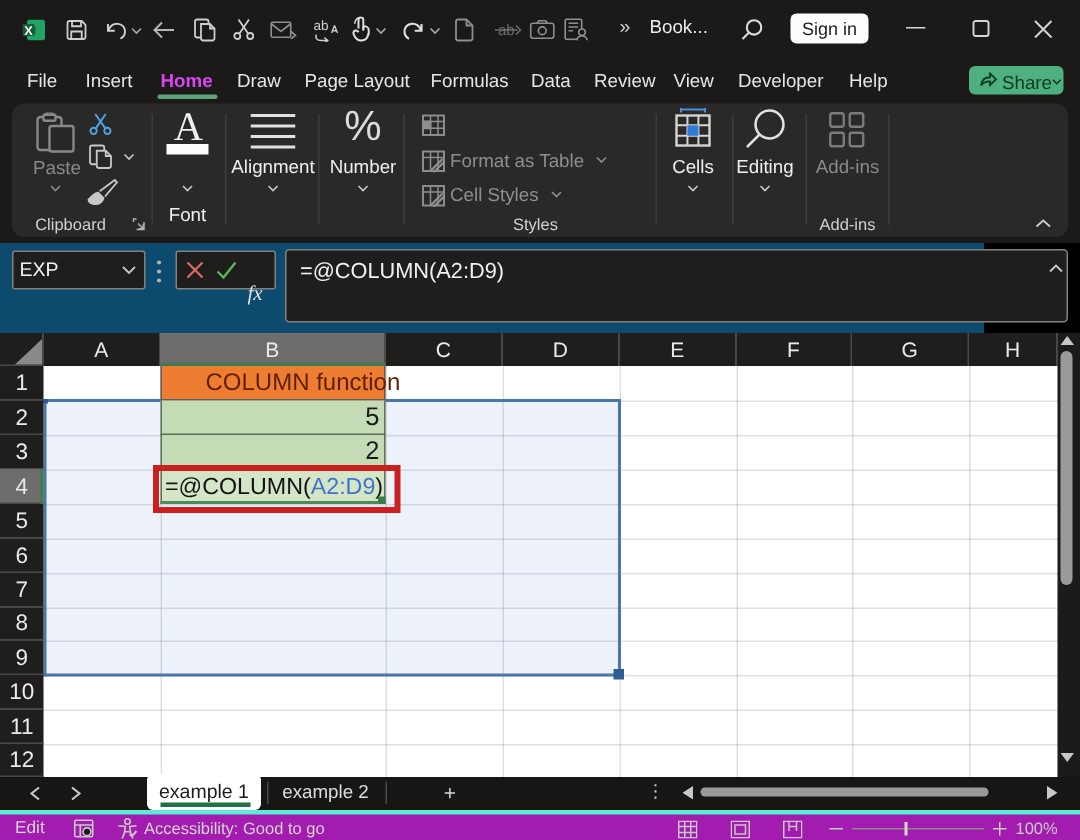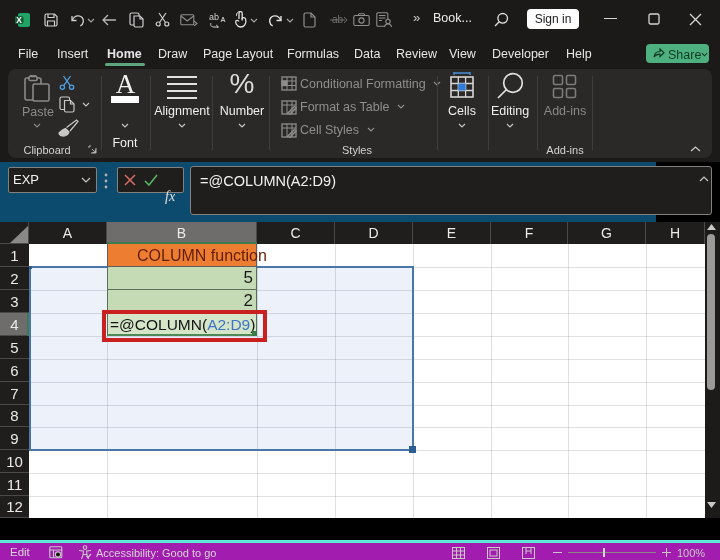--- a/index.html
+++ b/index.html
@@ -139,21 +139,21 @@
     <svg class="abs" style="left:648px;top:13px" width="12" height="12" viewBox="0 0 12 12" fill="none" stroke="#d6d5d4" stroke-width="1.3">
         <rect x="1" y="1" width="10" height="10" rx="1.5"></rect>
       </svg>
     <svg class="abs" style="left:689px;top:13px" width="13" height="13" viewBox="0 0 13 13" fill="none" stroke="#d6d5d4" stroke-width="1.3">
         <path d="M1 1 L12 12 M12 1 L1 12"></path>
       </svg>
   </div>
   <div class="abs" id="menubar">
     <div class="menuitem" style="left:18px">File</div>
     <div class="menuitem" style="left:57px">Insert</div>
-    <div class="menuitem" style="left:107px;color:#e5e5e5;font-weight:bold;">Home</div>
+    <div class="menuitem" style="left:107px;color:#d946ef;font-weight:bold;">Home</div>
     <div class="abs" style="left:105px;top:25px;width:40px;height:3px;border-radius:2px;background:#5fa57c;"></div>
     <div class="menuitem" style="left:158px">Draw</div>
     <div class="menuitem" style="left:203px">Page Layout</div>
     <div class="menuitem" style="left:287px">Formulas</div>
     <div class="menuitem" style="left:354px">Data</div>
     <div class="menuitem" style="left:396px">Review</div>
     <div class="menuitem" style="left:449px">View</div>
     <div class="menuitem" style="left:492px">Developer</div>
     <div class="menuitem" style="left:566px">Help</div>
 
@@ -228,23 +228,20 @@
     <svg class="gchev" style="left:238px;top:57px" width="8" height="5" viewBox="0 0 8 5" fill="none" stroke="#c9c8c7" stroke-width="1.1">
         <path d="M1 1 L4 4 L7 1"></path>
       </svg>
     <div class="gsep" style="left:269px"></div>
 
     <svg class="abs" style="left:281px;top:10px" width="16" height="15" viewBox="0 0 16 15" fill="none" stroke="#8f8e8d" stroke-width="1.3">
       <rect x="1" y="1" width="14" height="13"></rect>
       <path d="M1 5 L15 5 M1 9.5 L15 9.5 M6 1 L6 14 M11 1 L11 14" stroke-width="1"></path>
       <rect x="1" y="5" width="5" height="4.5" fill="#8f8e8d"></rect>
     </svg>
-    <div class="styrow" style="top:11px">Conditional Formatting <svg width="8" height="5" viewBox="0 0 8 5" fill="none" stroke="#8f8e8d" stroke-width="1.1" style="margin:0 0 2px 4px">
-          <path d="M1 1 L4 4 L7 1"></path>
-        </svg></div>
     <svg class="abs" style="left:281px;top:34px" width="16" height="15" viewBox="0 0 16 15" fill="none" stroke="#8f8e8d" stroke-width="1.3">
       <rect x="1" y="1" width="14" height="13"></rect>
       <path d="M1 5 L15 5 M6 1 L6 14 M11 1 L11 14" stroke-width="1"></path>
       <path d="M6 14 L14 6 M8 15 L15.5 7.5" stroke-width="1.6"></path>
     </svg>
     <div class="styrow" style="top:34px">Format as Table <svg width="8" height="5" viewBox="0 0 8 5" fill="none" stroke="#8f8e8d" stroke-width="1.1" style="margin:0 0 2px 4px">
           <path d="M1 1 L4 4 L7 1"></path>
         </svg></div>
     <svg class="abs" style="left:281px;top:57px" width="16" height="15" viewBox="0 0 16 15" fill="none" stroke="#8f8e8d" stroke-width="1.3">
       <rect x="1" y="1" width="14" height="13"></rect>
@@ -396,20 +393,43 @@
     <div class="abs" style="left:705px;top:0;width:15px;height:296px;background:#1c1b1a;"></div>
     <svg class="abs" style="left:707px;top:2px" width="9" height="6" viewBox="0 0 9 6">
         <path d="M4.5 0 L9 6 L0 6 Z" fill="#c9c8c7"></path>
       </svg>
     <div class="abs" style="left:707px;top:12px;width:8px;height:156px;background:#9b9a99;border-radius:4px;"></div>
     <svg class="abs" style="left:707px;top:280px" width="9" height="6" viewBox="0 0 9 6">
         <path d="M4.5 6 L9 0 L0 0 Z" fill="#c9c8c7"></path>
       </svg>
   </div>
 
+  <div class="abs" id="tabbar">
+    <svg class="abs" style="left:19px;top:6px" width="8" height="10" viewBox="0 0 8 10" fill="none" stroke="#c9c8c7" stroke-width="1.4">
+        <path d="M7 1 L2 5 L7 9"></path>
+      </svg>
+    <svg class="abs" style="left:47px;top:6px" width="8" height="10" viewBox="0 0 8 10" fill="none" stroke="#c9c8c7" stroke-width="1.4">
+        <path d="M1 1 L6 5 L1 9"></path>
+      </svg>
+    <div class="abs" style="left:98px;top:-2px;width:76px;height:24px;background:#ffffff;border-radius:4px;"></div>
+    <div class="abs" style="left:98px;top:2px;width:76px;text-align:center;font-size:13px;color:#1c1b1a;">example 1</div>
+    <div class="abs" style="left:107px;top:17px;width:60px;height:2.5px;background:#1e7145;"></div>
+    <div class="abs" style="left:180px;top:3px;width:74px;text-align:center;font-size:12.5px;color:#dededc;">example 2</div>
+    <div class="abs" style="left:257px;top:3px;width:1px;height:15px;background:#4a4948;"></div>
+    <div class="abs" style="left:178px;top:3px;width:1px;height:15px;background:#4a4948;"></div>
+    <div class="abs" style="left:293px;top:2px;width:14px;font-size:14px;color:#d6d5d4;text-align:center;">+</div>
+    <div class="abs" style="left:431px;top:2px;color:#c9c8c7;font-size:12px;">⋮</div>
+    <svg class="abs" style="left:455px;top:6px" width="7" height="9" viewBox="0 0 7 9">
+        <path d="M7 0 L0 4.5 L7 9 Z" fill="#c9c8c7"></path>
+      </svg>
+    <div class="abs" style="left:467px;top:7px;width:192px;height:6px;background:#9b9a99;border-radius:3px;"></div>
+    <svg class="abs" style="left:698px;top:6px" width="7" height="9" viewBox="0 0 7 9">
+        <path d="M0 0 L7 4.5 L0 9 Z" fill="#c9c8c7"></path>
+      </svg>
+  </div>
   <div class="abs" id="statusbar">
     <div class="abs" style="left:10px;top:3px;font-size:11.5px;color:#d6d5d4;">Edit</div>
     <svg class="abs" style="left:49px;top:3px" width="14" height="13" viewBox="0 0 14 13" fill="none" stroke="#c9c8c7" stroke-width="1.1">
       <rect x="0.8" y="0.8" width="12" height="11" rx="1"></rect>
       <path d="M0.8 4 L12.8 4 M4.5 4 L4.5 11.8"></path>
       <circle cx="9" cy="8.5" r="2.6" fill="#1c1b1a"></circle>
     </svg>
     <svg class="abs" style="left:78px;top:2px" width="14" height="15" viewBox="0 0 14 15" fill="none" stroke="#c9c8c7" stroke-width="1.1">
       <circle cx="7" cy="2.6" r="1.8"></circle>
       <path d="M1 5.5 L5.5 6 L5 10 L3.5 14 M13 5.5 L8.5 6 L9 10 L10.5 14 M5.2 9.5 L8.8 9.5"></path>

